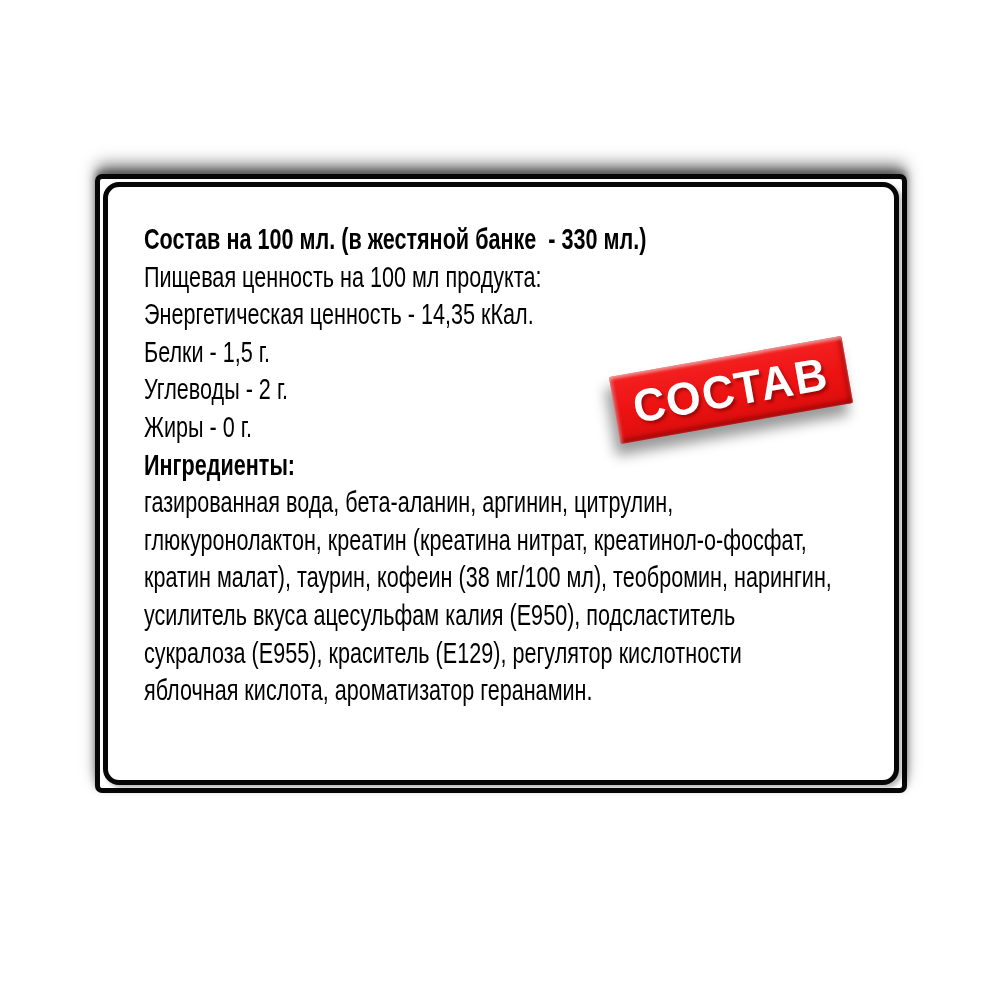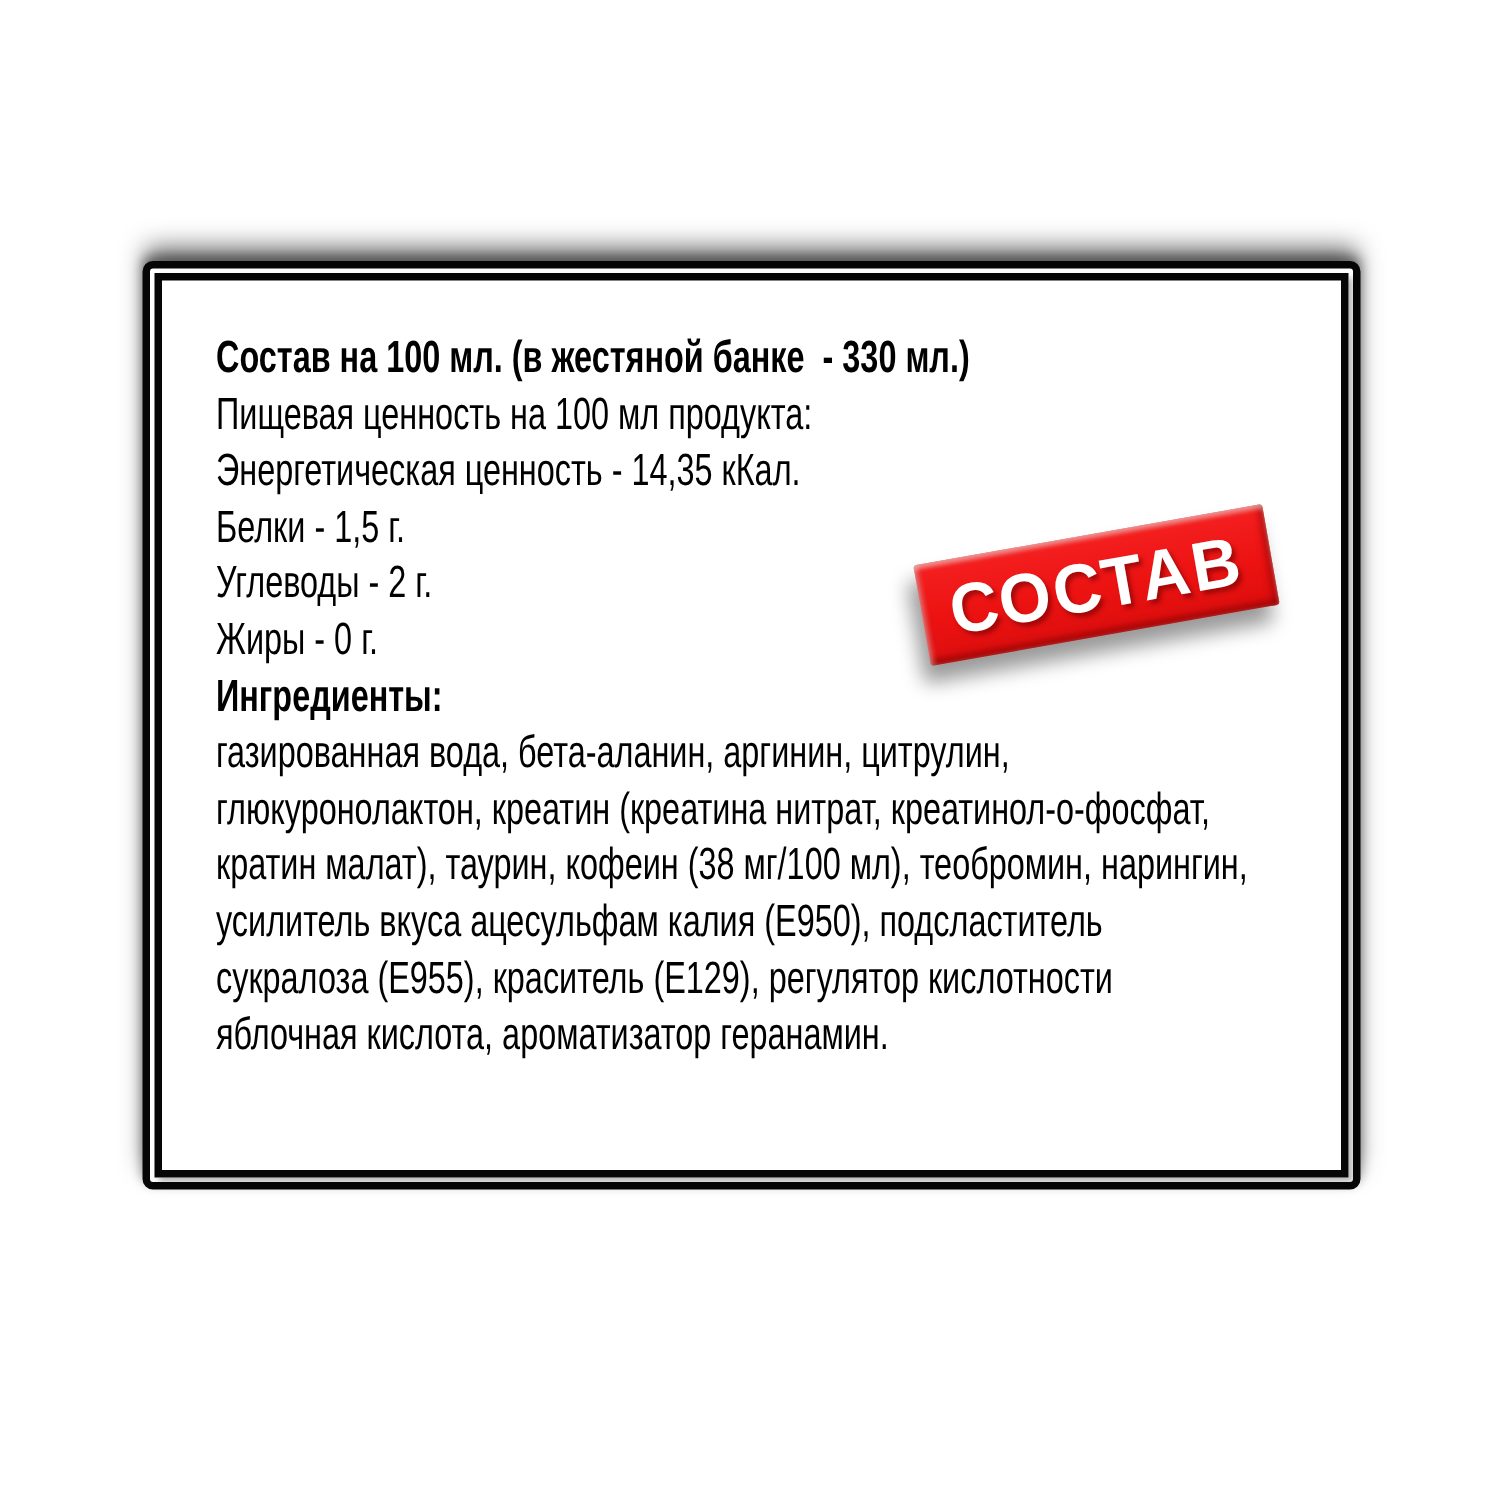--- a/index.html
+++ b/index.html
@@ -28,21 +28,21 @@
     box-shadow:
       0 -12px 16px -2px rgba(0,0,0,0.50),
       0 -4px 7px rgba(0,0,0,0.38);
   }
 
   
   .frame-inner {
     position: absolute;
     inset: 3px;
     border: 5px solid #060606;
-    border-radius: 0;
+    border-radius: 16px;
     box-shadow: 3px 3px 4px rgba(0,0,0,0.28);
     background: #ffffff;
   }
 
   .content {
     position: absolute;
     left: 36px;
     top: 33px;
   }
 

